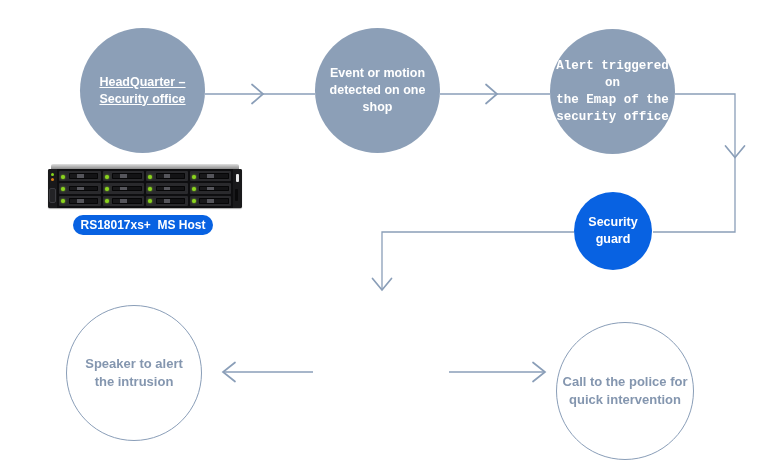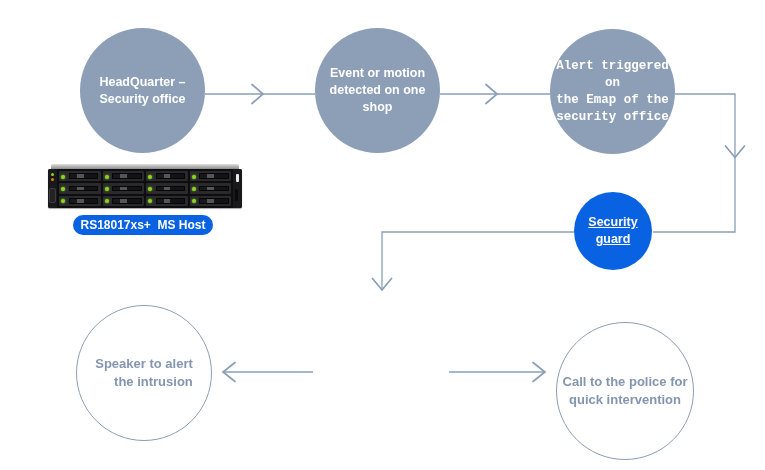--- a/index.html
+++ b/index.html
@@ -24,31 +24,31 @@
     position:absolute;border-radius:50%;
     display:flex;align-items:center;justify-content:center;
     text-align:center;font-weight:bold;white-space:pre-line;
   }
   .node-filled{
     background:var(--node-fill);color:var(--node-text);
     font-size:12.5px;line-height:17px;
   }
   .node-blue{
     background:var(--accent-blue);color:var(--node-text);
-    font-size:12.5px;line-height:17px;text-decoration:underline;
+    font-size:12.5px;line-height:17px;
   }
   .node-outline{
     background:#fff;border:1px solid var(--connector);
     color:var(--outline-text);font-size:13px;line-height:18px;
   }
-  #node-headquarter{left:80px;top:28px;width:125px;height:125px;}
+  #node-headquarter{left:80px;top:28px;width:125px;height:125px;text-decoration:underline;}
   #node-event{left:315px;top:28px;width:125px;height:125px;}
   #node-alert{left:550px;top:29px;width:125px;height:125px;font-family:Liberation Mono, monospace;}
   #node-guard{left:574px;top:192px;width:78px;height:78px;}
-  #node-speaker{left:76px;top:305px;width:134px;height:134px;text-align:right;}
+  #node-speaker{left:66px;top:305px;width:134px;height:134px;}
   #node-telephone{left:313px;top:304px;width:136px;height:136px;}
   #node-police{left:556px;top:322px;width:136px;height:136px;}
 
   
   .server{position:absolute;left:48px;top:164px;width:194px;height:44px;}
   .server-top{
     height:5px;margin:0 3px;border-radius:2px 2px 0 0;
     background:linear-gradient(180deg,#e2e2e2 0%,#bdbdbd 40%,#8d8d8d 100%);
   }
   .server-body{

